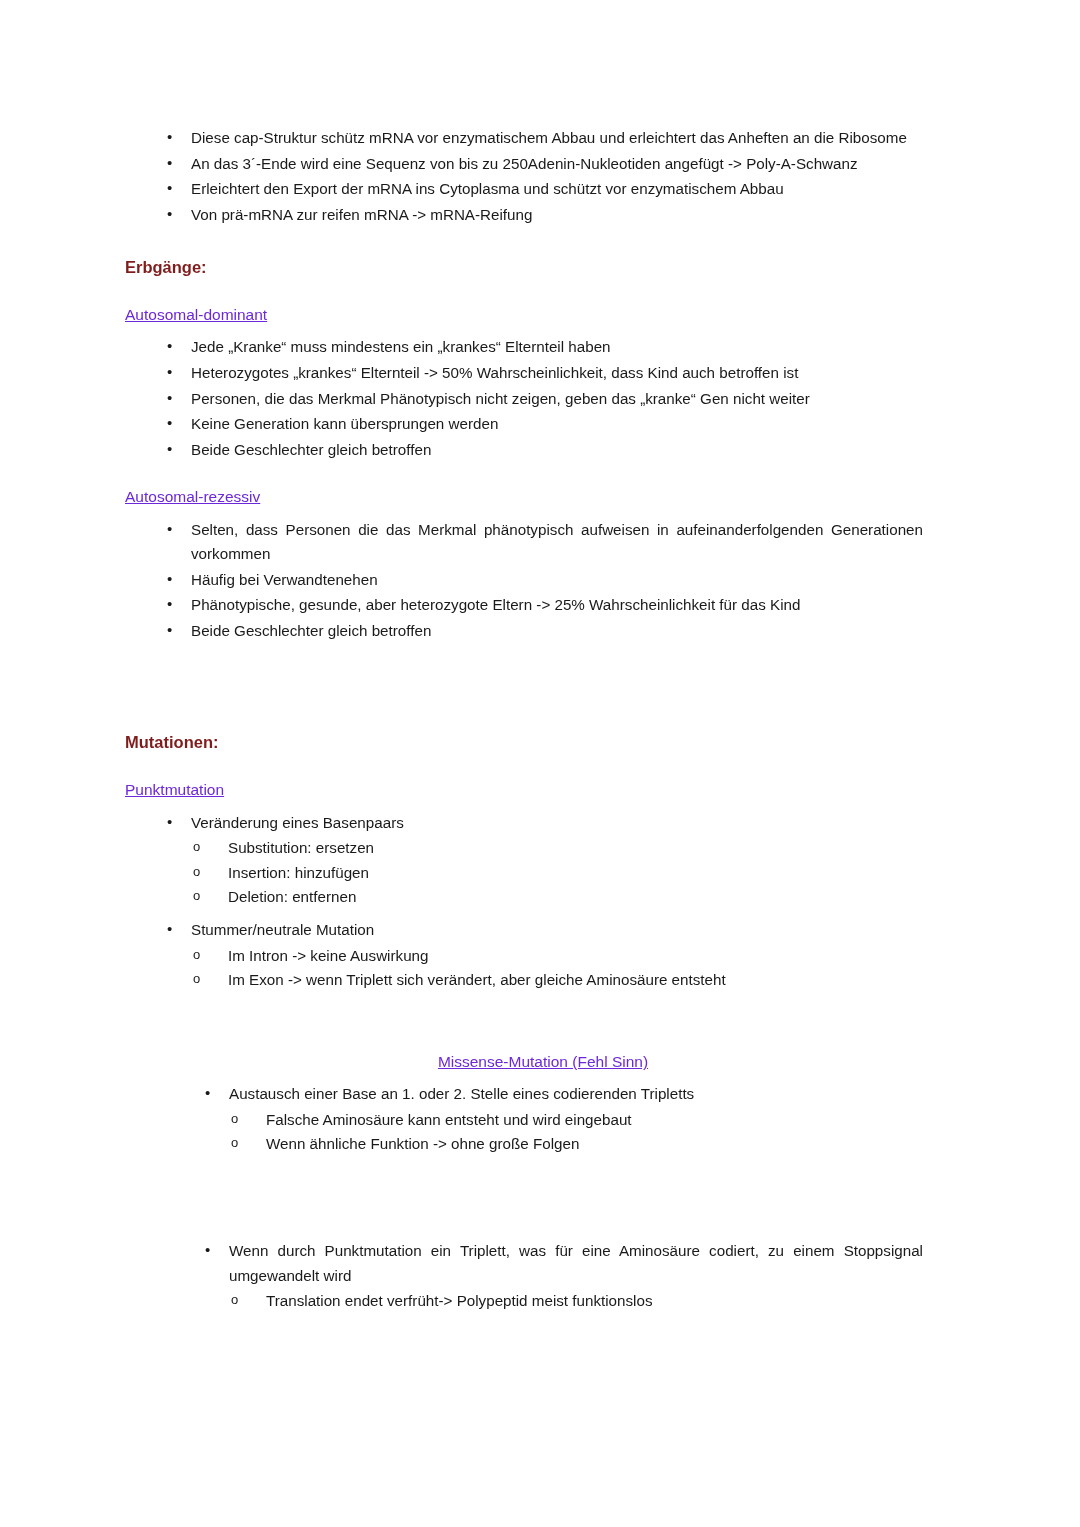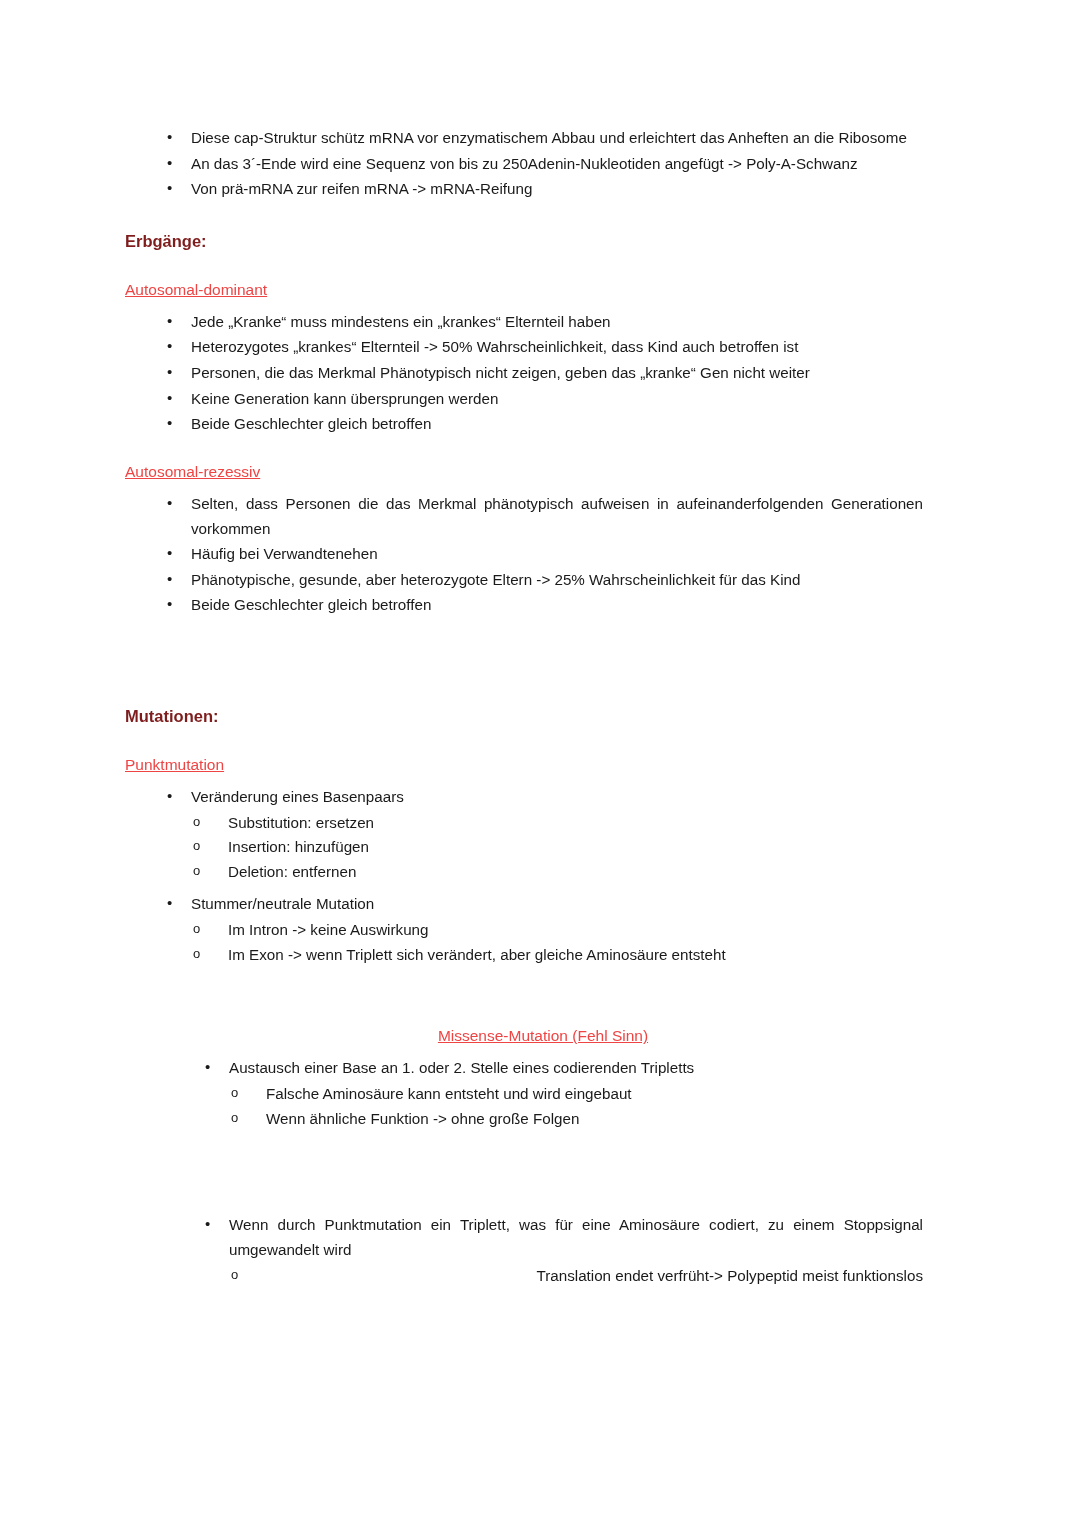--- a/index.html
+++ b/index.html
@@ -33,21 +33,21 @@
     font-weight: bold;
     font-size: 16.5px;
     margin: 26px 0 0 0;
     padding-left: 0px;
     color: #7f1d1d;
   }
   .heading-underline {
     text-decoration: underline;
     font-size: 15.5px;
     margin: 22px 0 0 0;
-    color: #ef4444;
+    color: #6d28d9;
   }
   .heading-underline.indent1 {
     margin-left: 38px;
     text-align: center;
   }
 
   
   ul.l1 {
     list-style: none;
     margin: 8px 0 0 0;
@@ -97,20 +97,21 @@
 </style>
 </head>
 <body>
 
 <div class="page">
   <div class="doc-body">
 
     <ul class="l1">
       <li><span>Diese cap-Struktur schütz mRNA vor enzymatischem Abbau und erleichtert das Anheften an die Ribosome</span></li>
       <li><span>An das 3´-Ende wird eine Sequenz von bis zu 250Adenin-Nukleotiden angefügt -&gt; Poly-A-Schwanz</span></li>
+      <li><span>Erleichtert den Export der mRNA ins Cytoplasma und schützt vor enzymatischem Abbau</span></li>
       <li><span>Von prä-mRNA zur reifen mRNA -&gt; mRNA-Reifung</span></li>
     </ul>
 
     <div class="heading-bold">Erbgänge:</div>
 
     <div class="heading-underline">Autosomal-dominant</div>
     <ul class="l1">
       <li><span>Jede „Kranke“ muss mindestens ein „krankes“ Elternteil haben</span></li>
       <li><span>Heterozygotes „krankes“ Elternteil -&gt; 50% Wahrscheinlichkeit, dass Kind auch betroffen ist</span></li>
       <li><span>Personen, die das Merkmal Phänotypisch nicht zeigen, geben das „kranke“ Gen nicht weiter</span></li>
@@ -156,18 +157,18 @@
     <ul class="l2" style="padding-left:106px;">
       <li><span>Falsche Aminosäure kann entsteht und wird eingebaut</span></li>
       <li><span>Wenn ähnliche Funktion -&gt; ohne große Folgen</span></li>
     </ul>
 
     <div class="gap-xl"></div>
 
     <ul class="l1 indent-more">
       <li><span>Wenn durch Punktmutation ein Triplett, was für eine Aminosäure codiert, zu einem Stoppsignal umgewandelt wird</span></li>
     </ul>
-    <ul class="l2" style="padding-left:106px;text-align:right;">
+    <ul class="l2" style="padding-left:106px;">
       <li><span>Translation endet verfrüht-&gt; Polypeptid meist funktionslos</span></li>
     </ul>
 
   </div>
 </div>
 
 </body></html>

